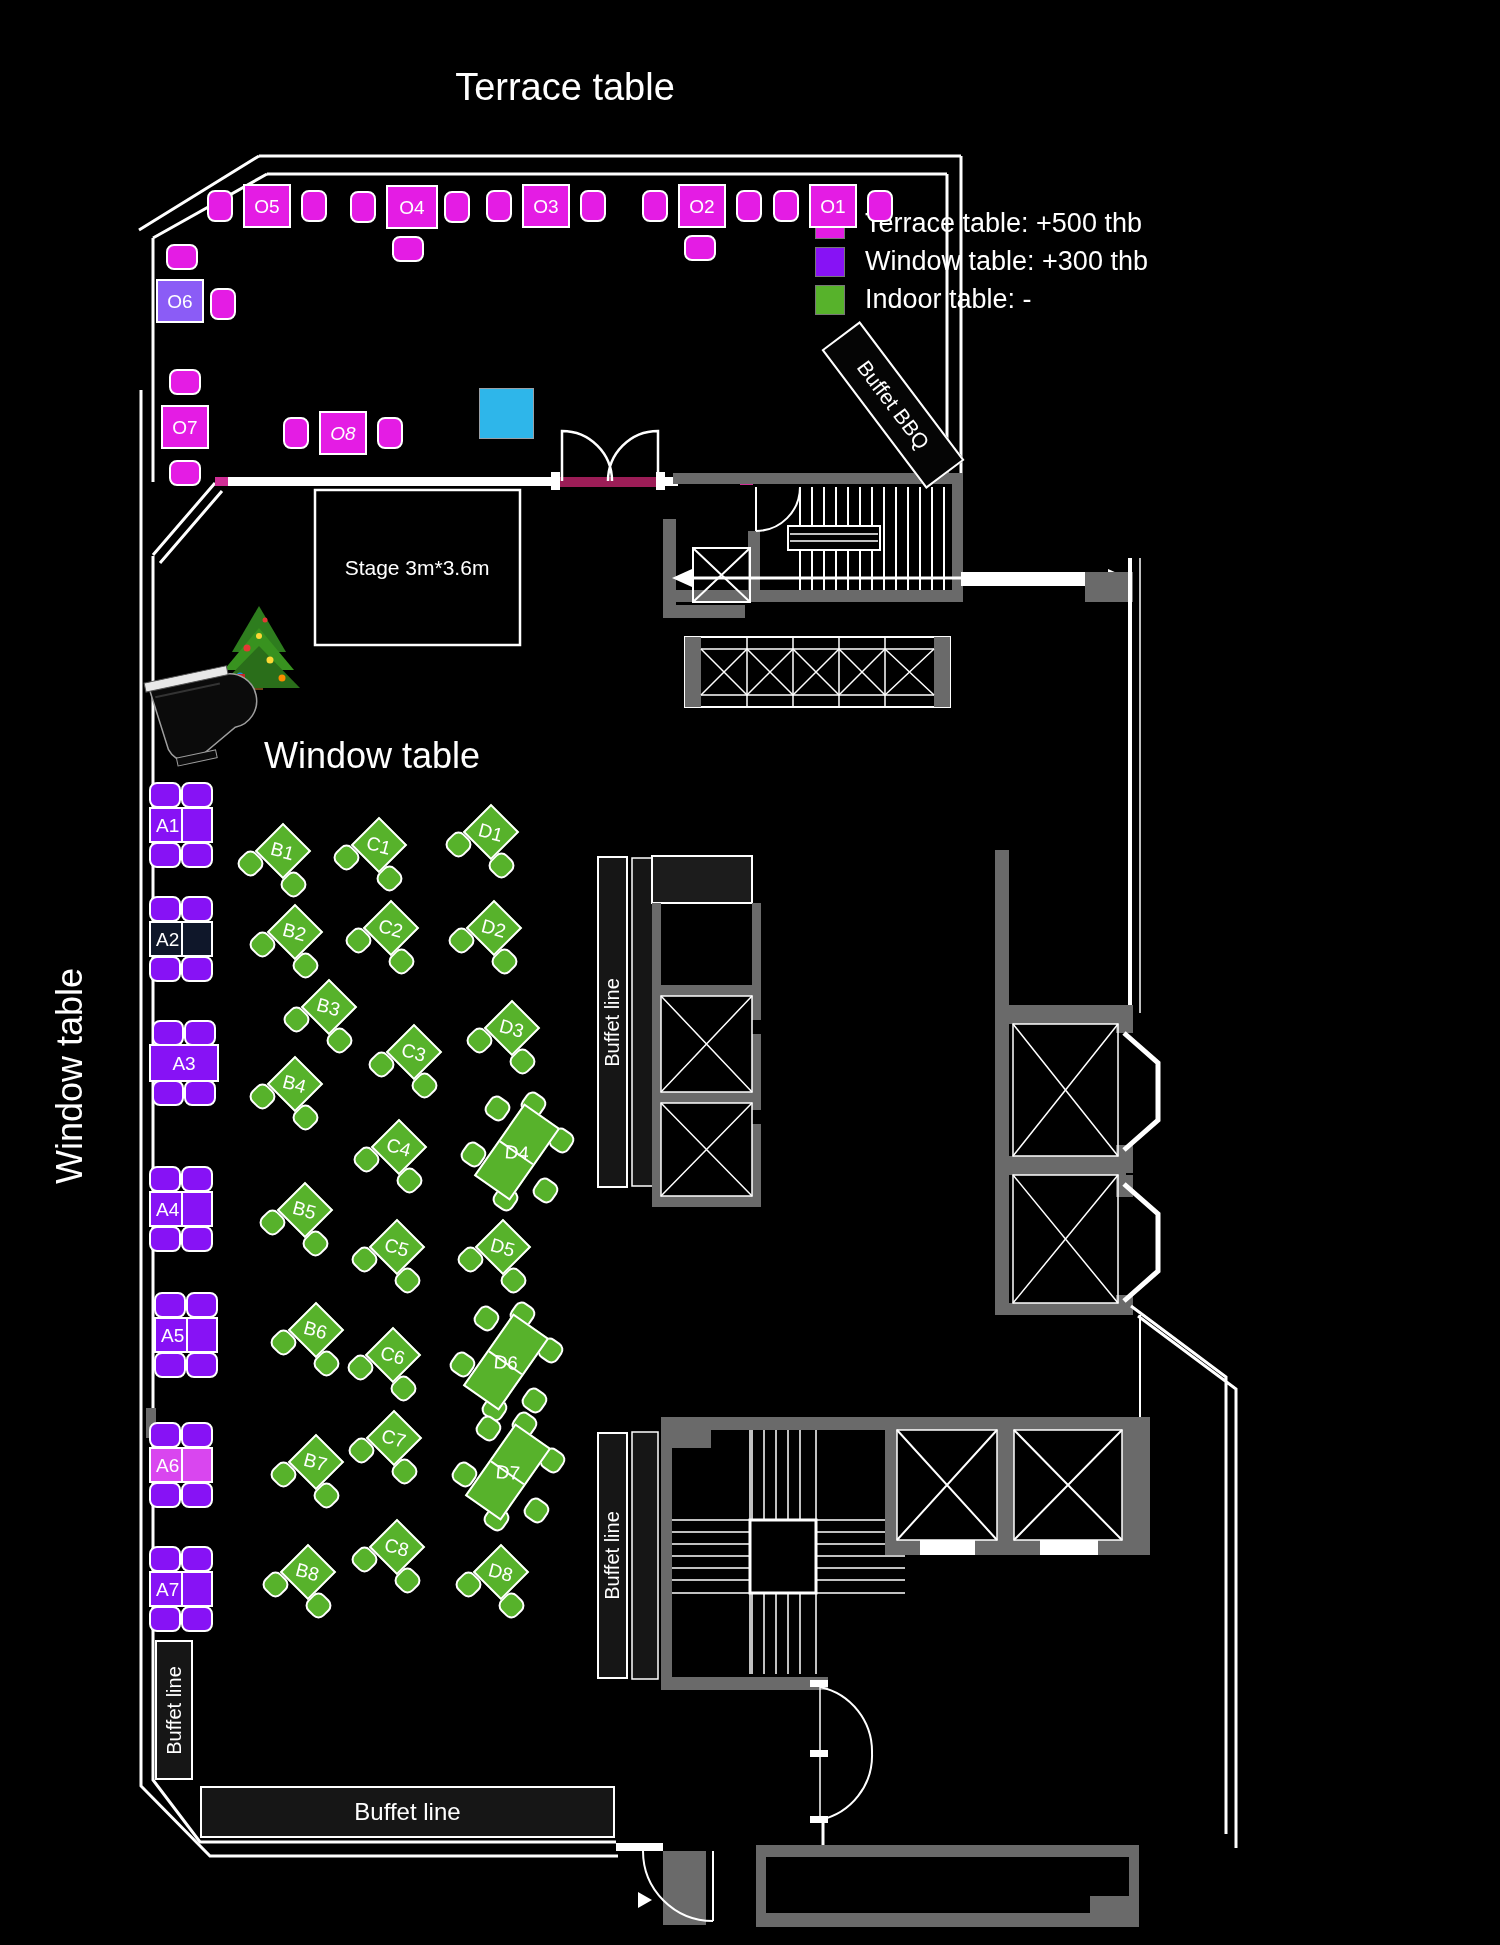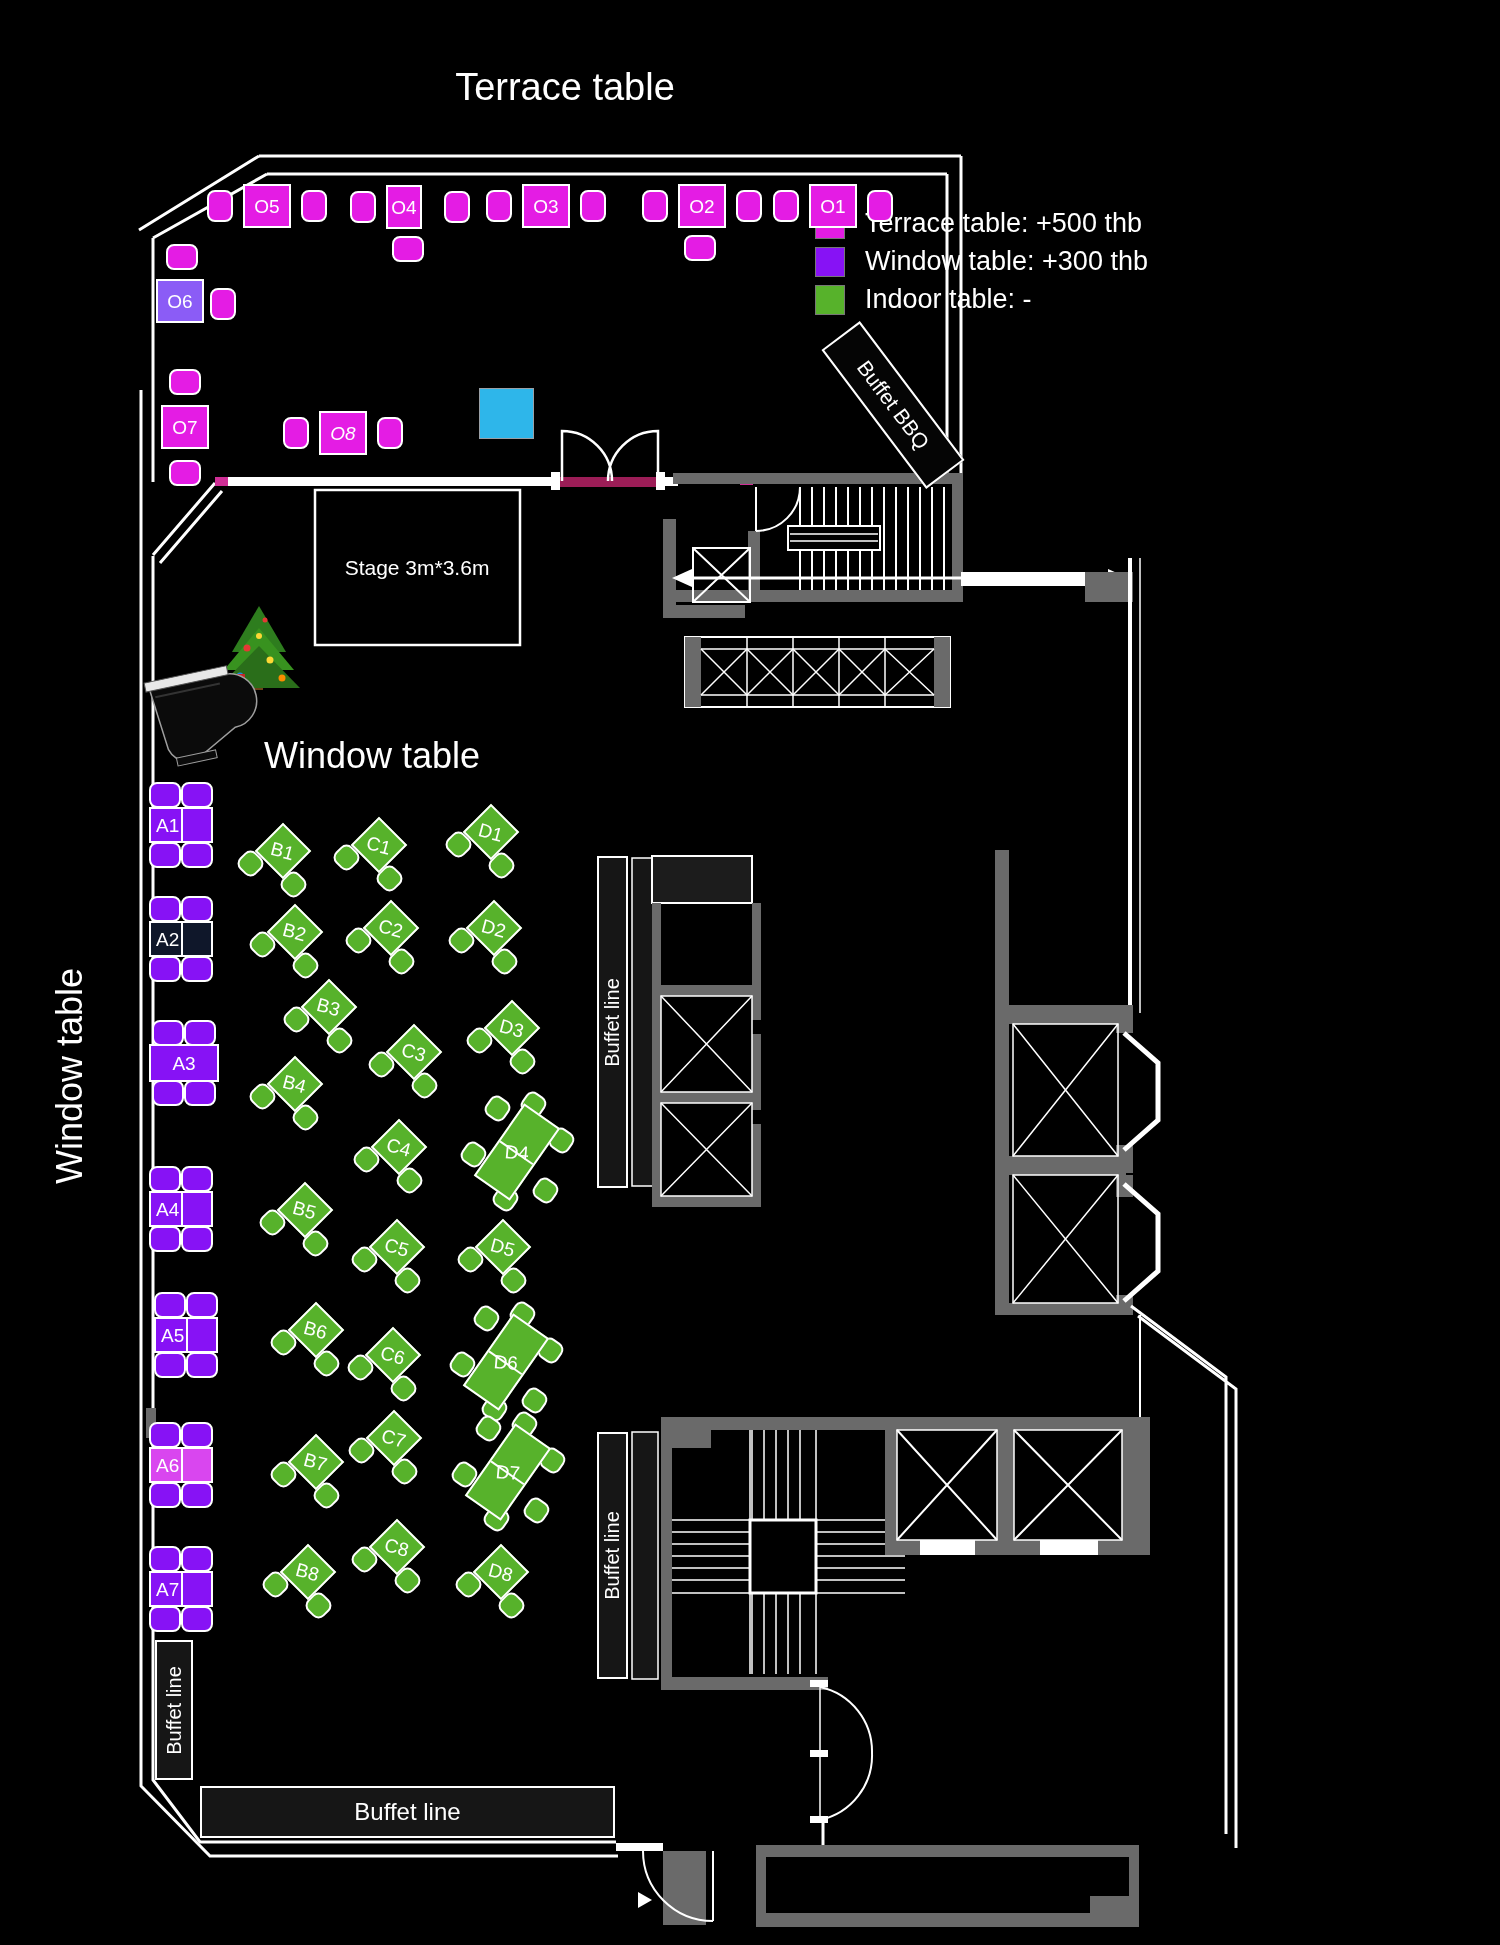--- a/index.html
+++ b/index.html
@@ -274,21 +274,21 @@
         <span class="lbl">O2</span>
       </div>
       <div class="chair" style="left: 486px; top: 190px; width: 26px; height: 32px; background: rgb(228, 28, 228); transform: none;"></div>
       <div class="chair" style="left: 580px; top: 190px; width: 26px; height: 32px; background: rgb(228, 28, 228); transform: none;"></div>
       <div class="tbl t-terrace" style="left: 522px; top: 184px; width: 48px; height: 44px; background: rgb(228, 28, 228); transform: rotate(0deg);">
         <span class="lbl">O3</span>
       </div>
       <div class="chair" style="left: 350px; top: 191px; width: 26px; height: 32px; background: rgb(228, 28, 228); transform: none;"></div>
       <div class="chair" style="left: 444px; top: 191px; width: 26px; height: 32px; background: rgb(228, 28, 228); transform: none;"></div>
       <div class="chair" style="left: 392px; top: 236px; width: 32px; height: 26px; background: rgb(228, 28, 228); transform: none;"></div>
-      <div class="tbl t-terrace" style="left: 386px; top: 185px; width: 36px; height: 44px; background: rgb(228, 28, 228); transform: rotate(0deg);">
+      <div class="tbl t-terrace" style="left: 386px; top: 185px; width: 52px; height: 44px; background: rgb(228, 28, 228); transform: rotate(0deg);">
         <span class="lbl">O4</span>
       </div>
       <div class="chair" style="left: 207px; top: 190px; width: 26px; height: 32px; background: rgb(228, 28, 228); transform: none;"></div>
       <div class="chair" style="left: 301px; top: 190px; width: 26px; height: 32px; background: rgb(228, 28, 228); transform: none;"></div>
       <div class="tbl t-terrace" style="left: 243px; top: 184px; width: 48px; height: 44px; background: rgb(228, 28, 228); transform: rotate(0deg);">
         <span class="lbl">O5</span>
       </div>
       <div class="chair" style="left: 166px; top: 244px; width: 32px; height: 26px; background: rgb(228, 28, 228); transform: none;"></div>
       <div class="chair" style="left: 210px; top: 288px; width: 26px; height: 32px; background: rgb(228, 28, 228); transform: none;"></div>
       <div class="tbl t-terrace" style="left: 156px; top: 279px; width: 48px; height: 44px; background: #8b5cf6; transform: rotate(0deg);">

